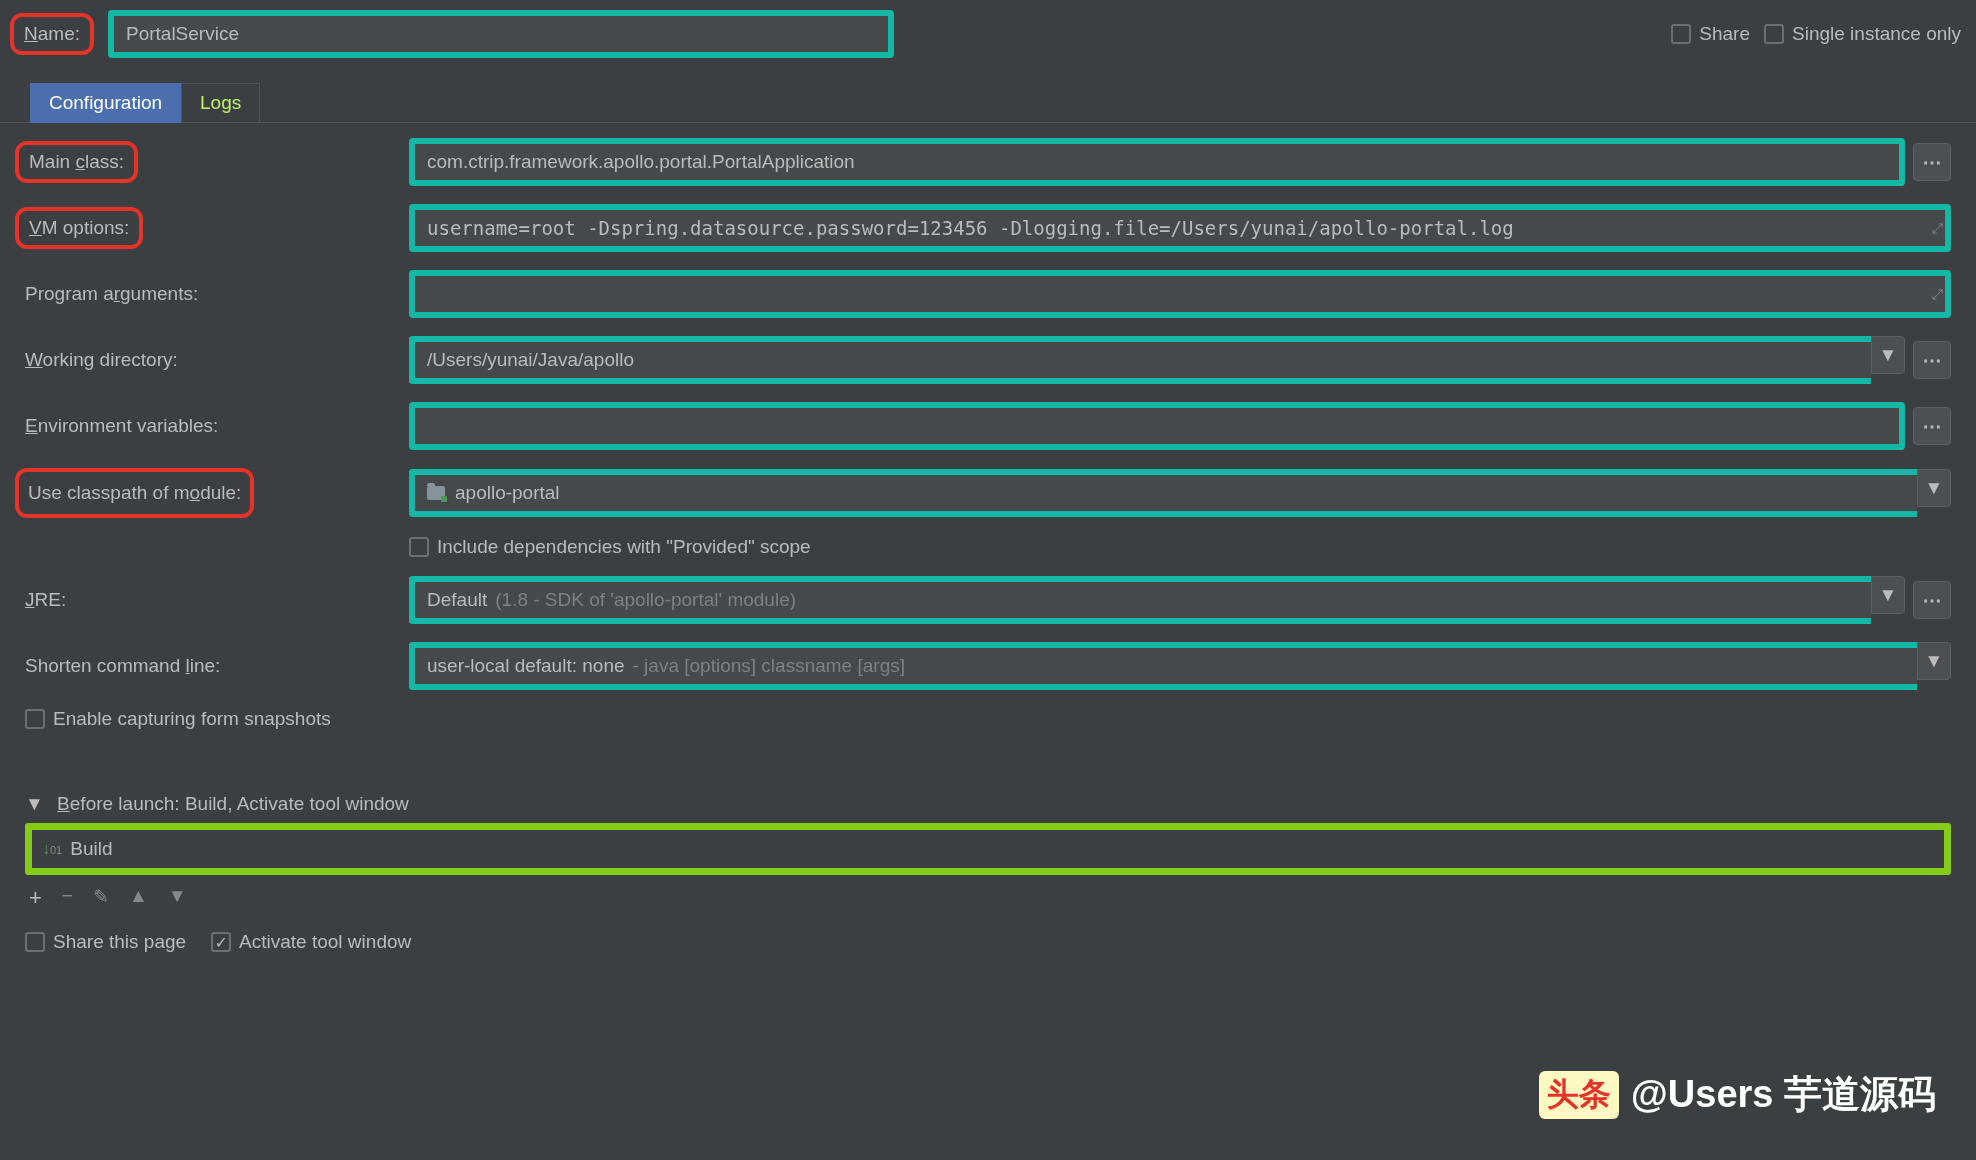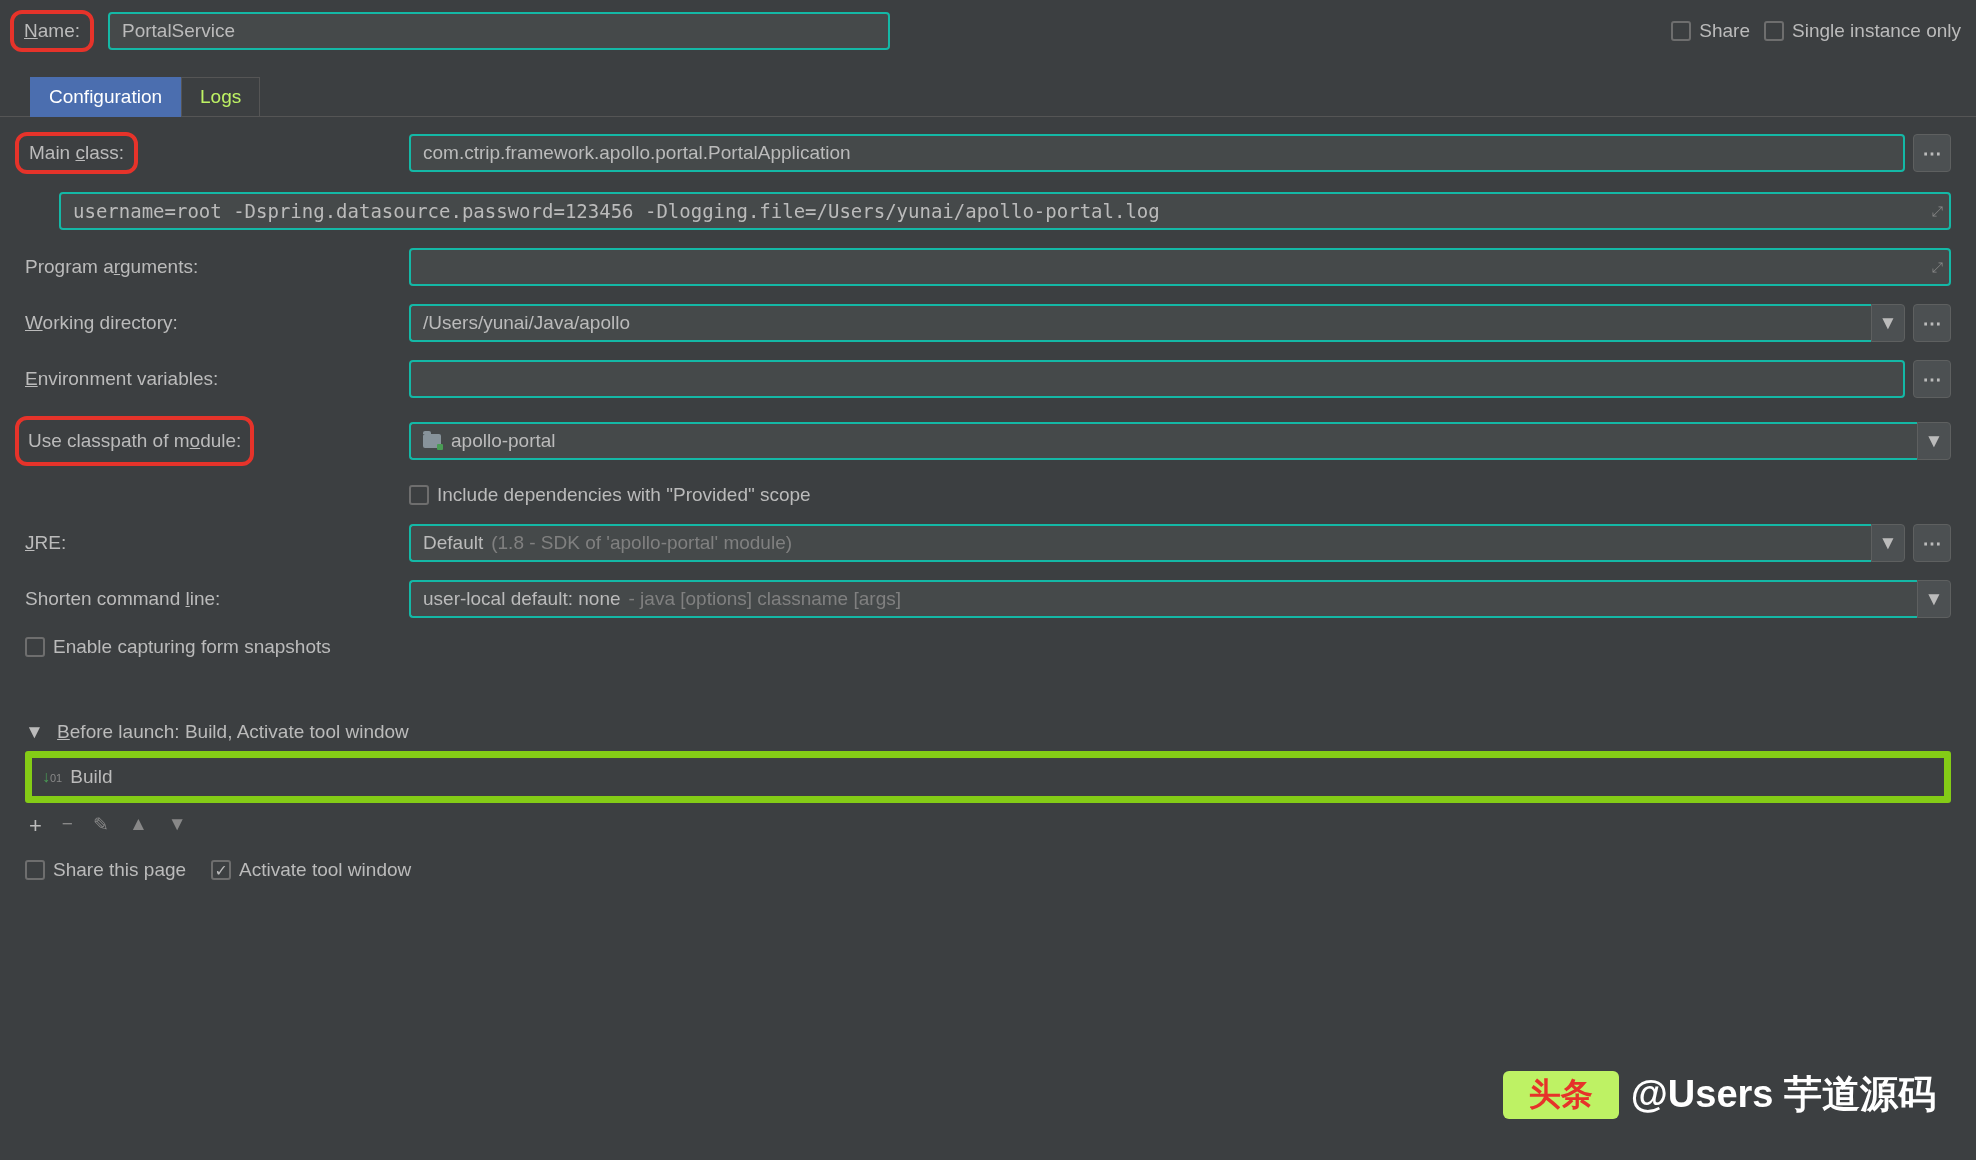--- a/index.html
+++ b/index.html
@@ -22,25 +22,25 @@
     .label { color: #bbbbbb; white-space: nowrap; }
     .highlight-box {
       border: 4px solid #e6332a;
       border-radius: 12px;
       padding: 6px 10px;
       display: inline-flex;
       align-items: center;
     }
     .input-field {
       background: #45494a;
-      border: 2px solid #14b8a6;
+      border: 6px solid #14b8a6;
       border-radius: 4px;
       color: #bbbbbb;
       padding: 6px 12px;
-      height: 38px;
+      height: 48px;
       font-size: 19px;
       font-family: inherit;
     }
     .checkbox {
       width: 20px;
       height: 20px;
       border: 2px solid #6e6e6e;
       border-radius: 3px;
       display: inline-flex;
       align-items: center;
@@ -128,21 +128,21 @@
     .hammer-icon { color: #499c54; font-size: 16px; }
     .toolbar { display: flex; gap: 20px; padding: 10px 4px; color: #888; }
     .toolbar span { cursor: pointer; }
     .bottom-checks { display: flex; gap: 25px; padding: 10px 25px; align-items: center; }
     .check-wrap { display: flex; align-items: center; }
     .watermark {
       position: absolute; right: 40px; bottom: 40px; color: #fff;
       font-size: 38px; font-weight: bold; display: flex; align-items: center; gap: 12px;
     }
     .wm-icon {
-      background: #bef264; color: #e6332a; border-radius: 6px; padding: 2px 26px;
+      background: #fef9c3; color: #e6332a; border-radius: 6px; padding: 2px 8px;
       font-size: 32px;
     }
     .underline-char { text-decoration: underline; }
   </style>
 </head>
 <body>
 
 <div class="top-row">
   <div class="highlight-box">
     <span class="label"><span class="underline-char">N</span>ame:</span>
@@ -172,20 +172,25 @@
         <span class="label">Main <span class="underline-char">c</span>lass:</span>
       </div>
     </div>
     <div class="field-col">
       <input class="input-field" value="com.ctrip.framework.apollo.portal.PortalApplication" style="">
       <div class="browse-btn">⋯</div>
     </div>
   </div>
 
   <div class="form-row">
+    <div class="label-col">
+      <div class="highlight-box">
+        <span class="label"><span class="underline-char">V</span>M options:</span>
+      </div>
+    </div>
     <div class="field-col">
       <div class="rel-holder">
         <input class="input-field mono" style="flex: 1 1 0%;" value="username=root -Dspring.datasource.password=123456 -Dlogging.file=/Users/yunai/apollo-portal.log">
         <span class="expand-icon">⤢</span>
       </div>
     </div>
   </div>
 
   <div class="form-row">
     <div class="label-col">

